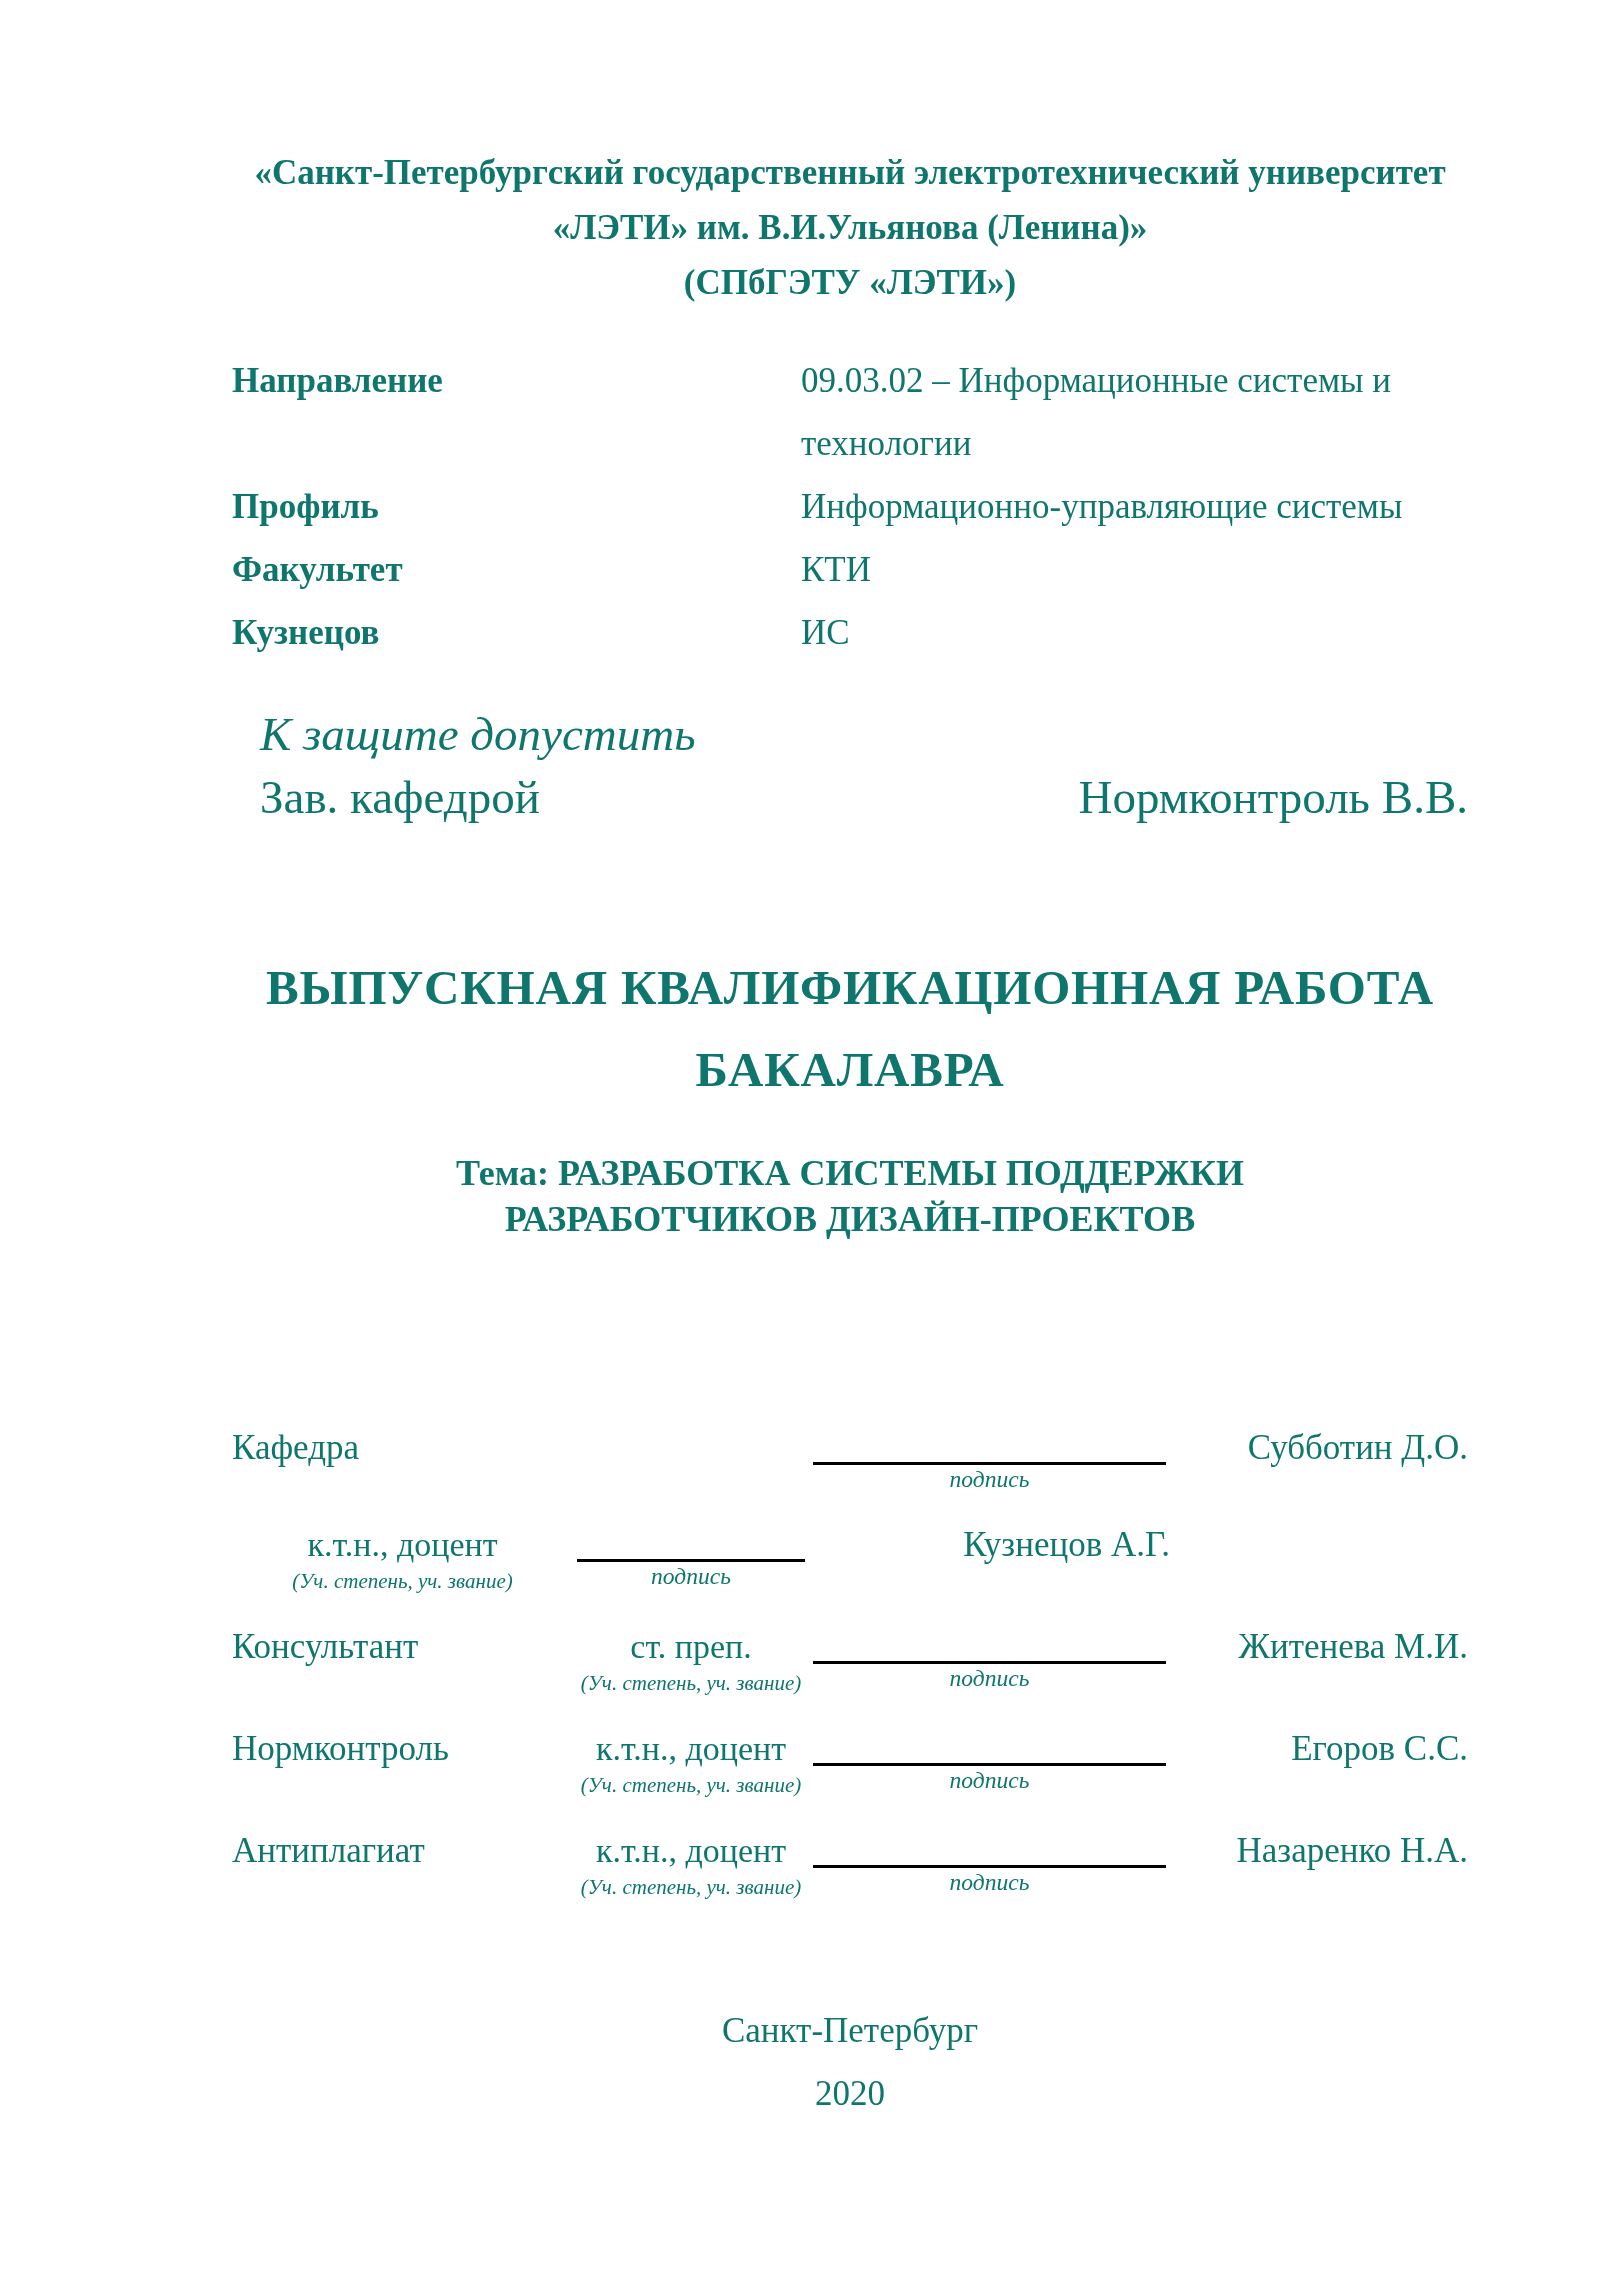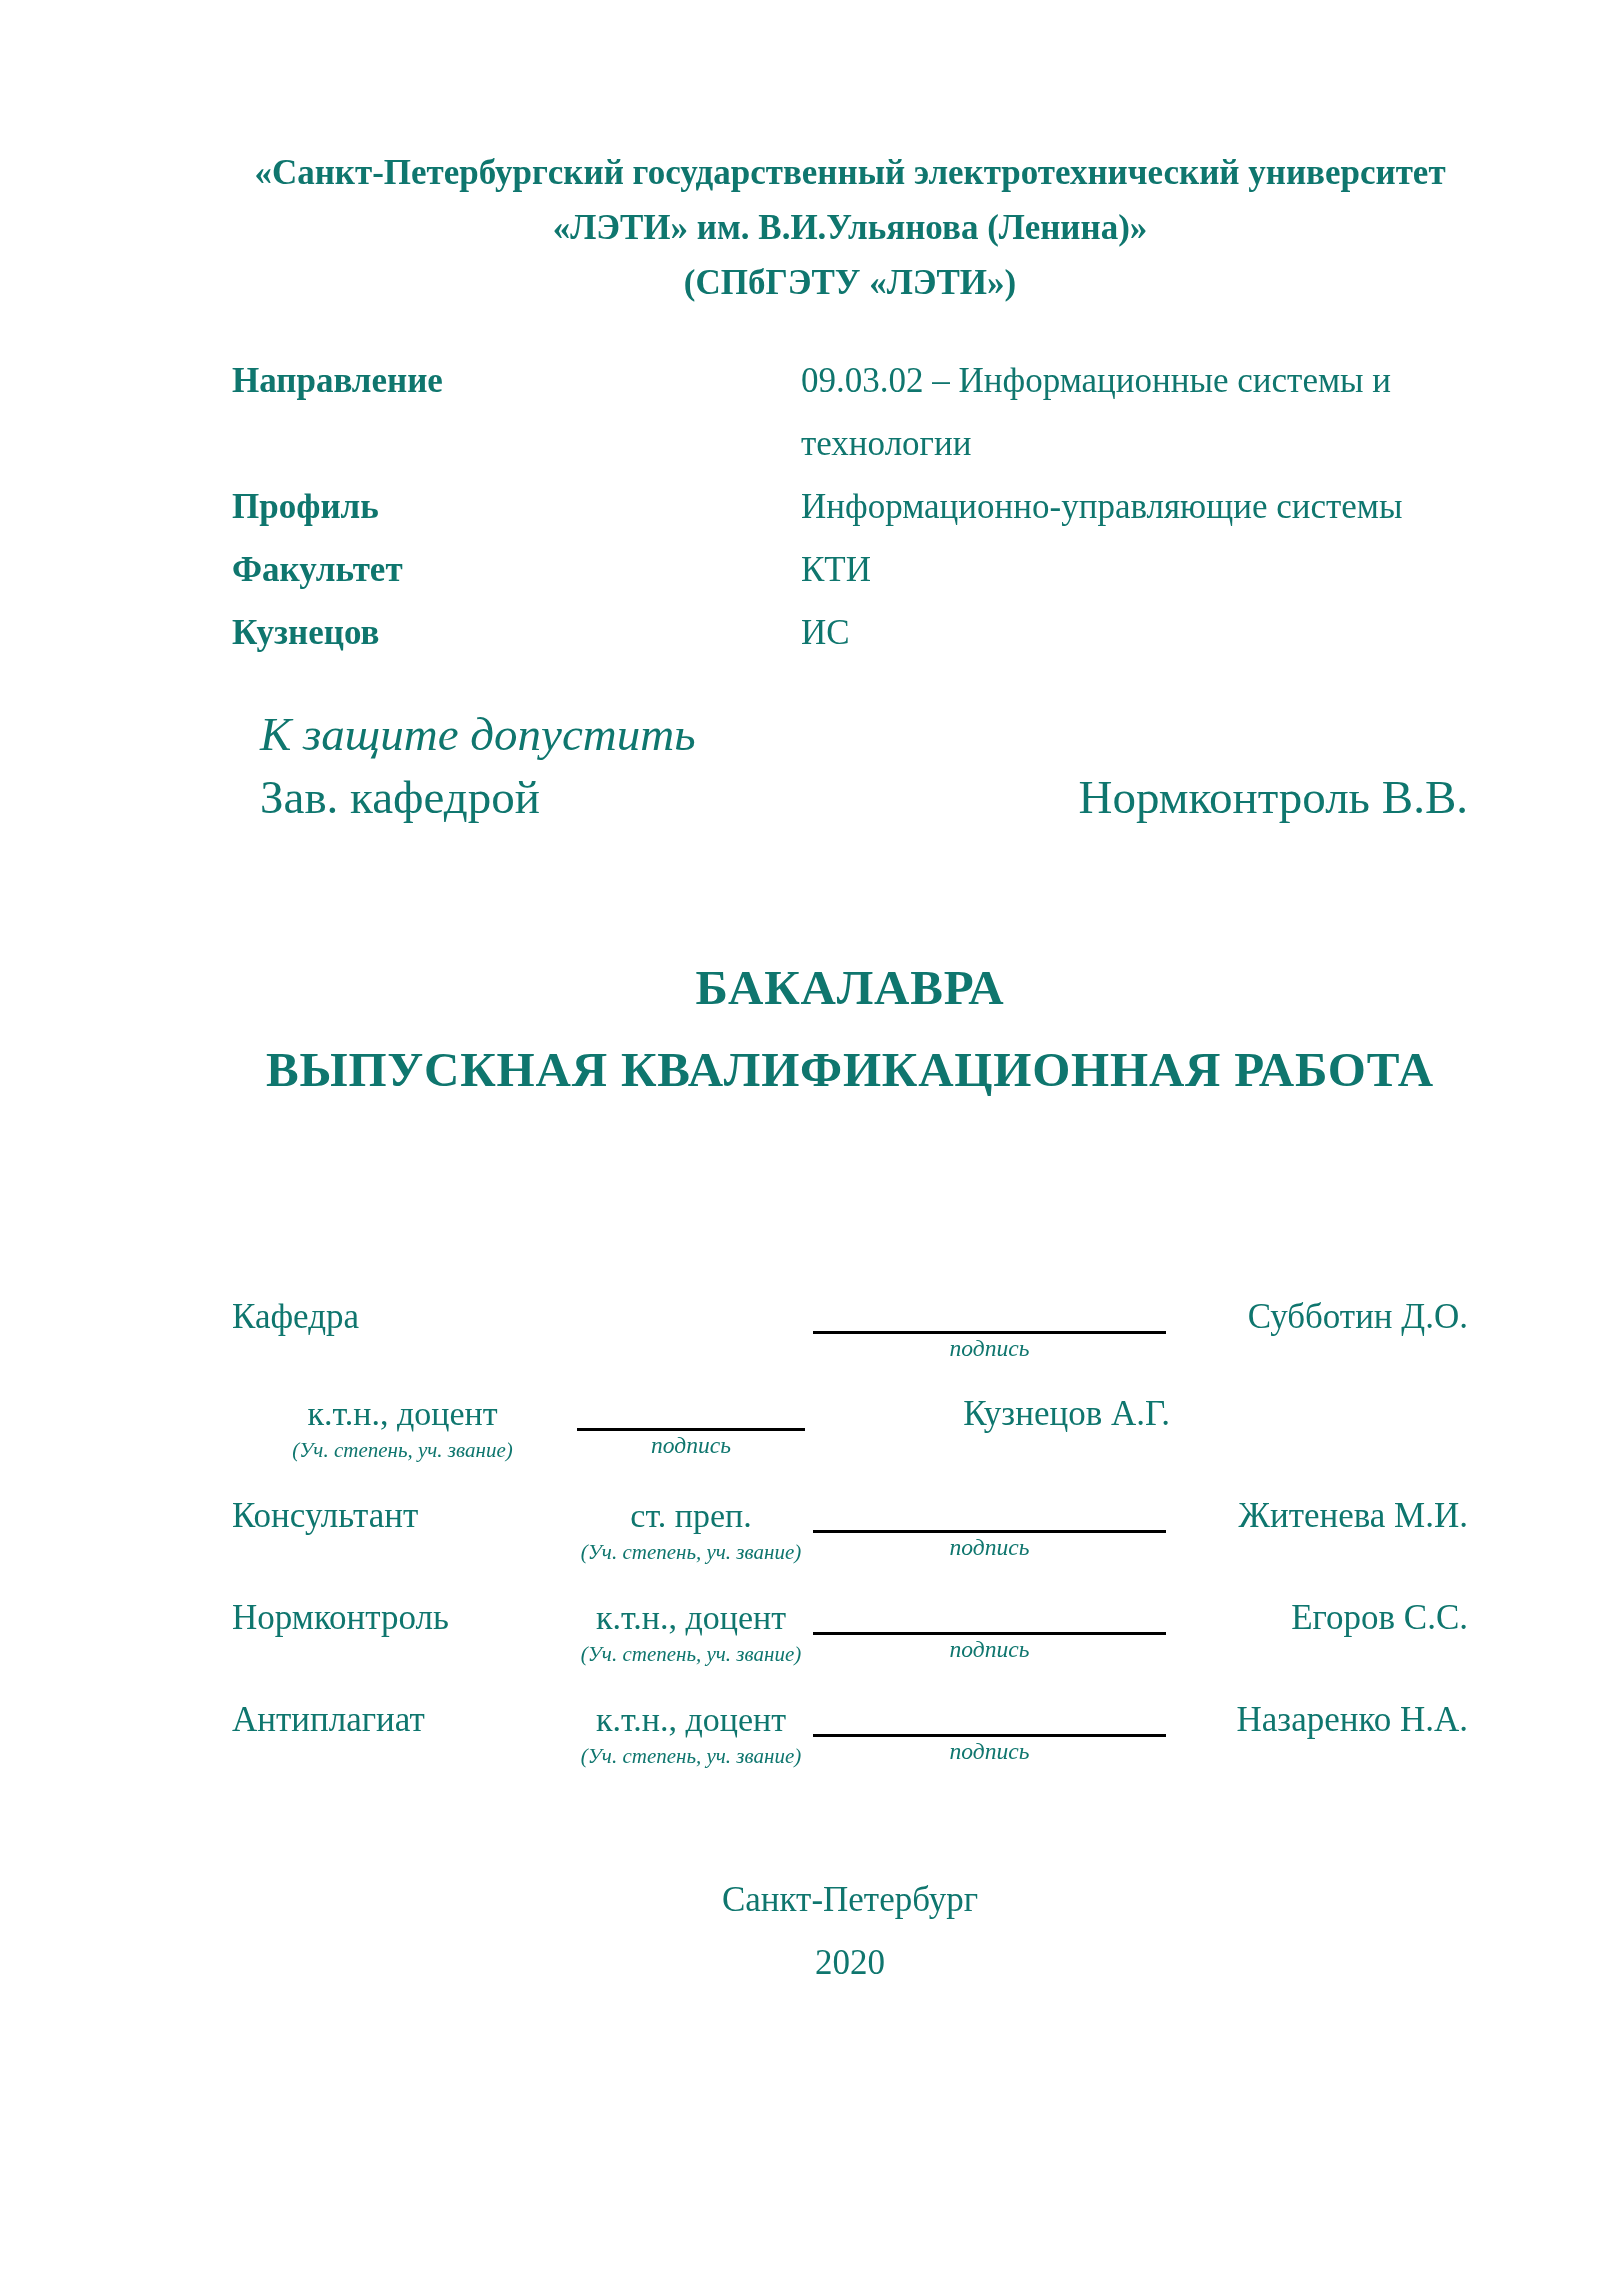--- a/index.html
+++ b/index.html
@@ -140,24 +140,28 @@
 
     <div class="admission">
       <div class="admission-permit">К защите допустить</div>
       <div class="admission-row">
         <span>Зав. кафедрой</span>
         <span>Нормконтроль В.В.</span>
       </div>
     </div>
 
     <div class="title-block">
+      <div>ВЫПУСКНАЯ КВАЛИФИКАЦИОННАЯ РАБОТА</div>
       <div>БАКАЛАВРА</div>
-      <div>ВЫПУСКНАЯ КВАЛИФИКАЦИОННАЯ РАБОТА</div>
-    </div>
-
+    </div>
+
+    <div class="theme-block">
+      <div>Тема: РАЗРАБОТКА СИСТЕМЫ ПОДДЕРЖКИ</div>
+      <div>РАЗРАБОТЧИКОВ ДИЗАЙН-ПРОЕКТОВ</div>
+    </div>
 
     <div class="signatures">
 
       <div class="sig-row">
         <div class="sig-role">Кафедра</div>
         <div class="sig-degree-cell"></div>
         <div class="sig-line-cell">
           <div class="sig-line"></div>
           <div class="sig-line-caption">подпись</div>
         </div>

